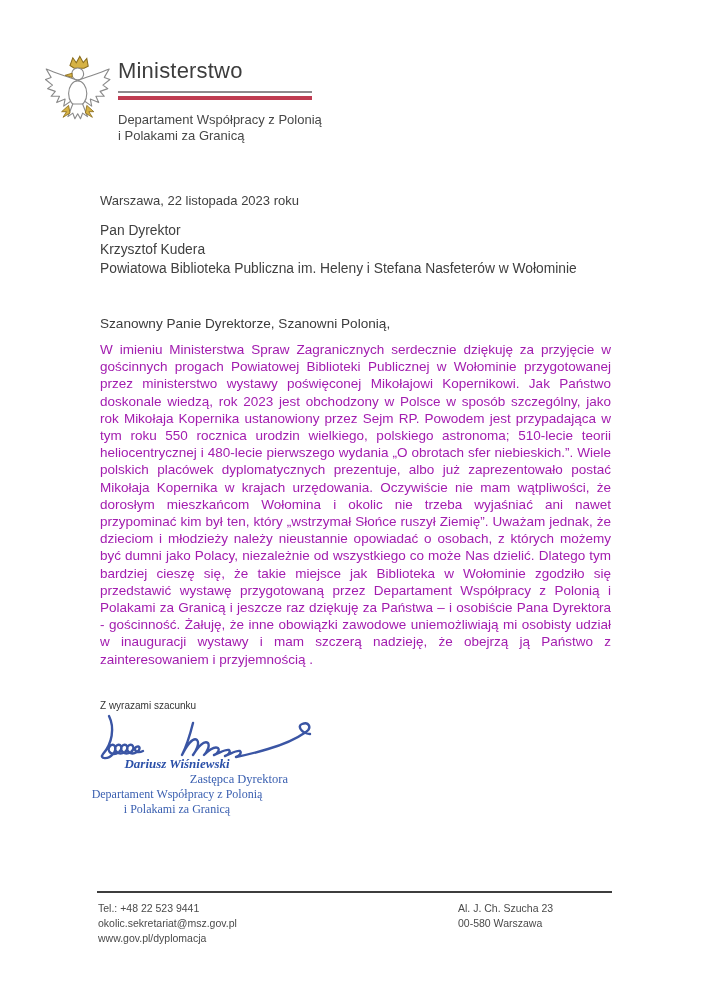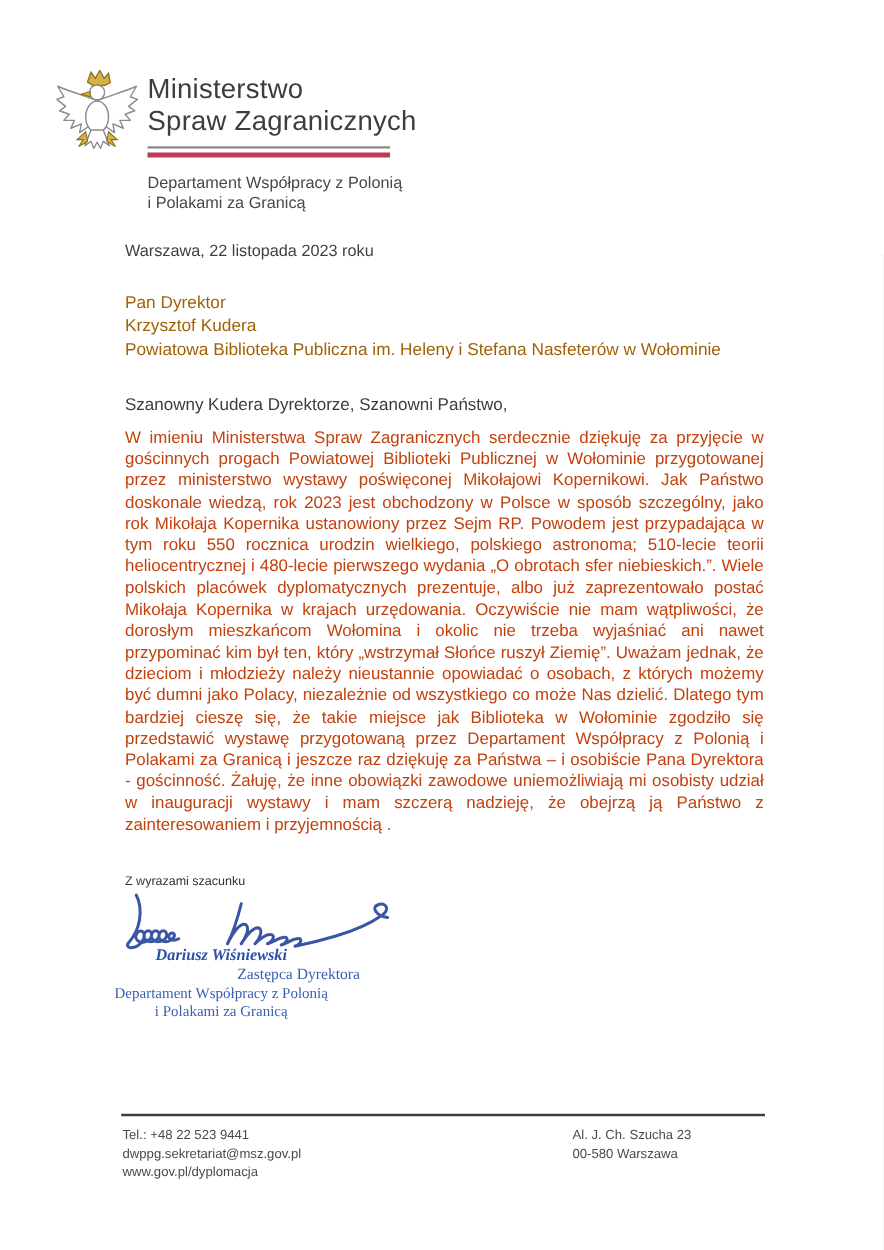--- a/index.html
+++ b/index.html
@@ -22,25 +22,25 @@
   .ministry-line { font-size: 22px; line-height: 26px; color: #3d3d3d; letter-spacing: 0.2px; }
   .flag-divider { width: 194px; margin-top: 7px; }
   .rule-gray { height: 2px; background: #8f8a8d; }
   .rule-gap  { height: 3px; background: #ffffff; }
   .rule-red  { height: 4px; background: #bf3b51; }
   .dept-block { margin-top: 12px; }
   .dept-line { font-size: 13px; line-height: 16px; color: #474747; }
 
   
   .date-line { position: absolute; left: 100px; top: 193px; font-size: 13px; color: #3f3f3f; }
-  .recipient { position: absolute; left: 100px; top: 232px; font-size: 13.8px; line-height: 19px; color: #a16207; }
+  .recipient { position: absolute; left: 100px; top: 221px; font-size: 13.8px; line-height: 19px; color: #404040; }
   .salutation { position: absolute; left: 100px; top: 316px; font-size: 13.6px; color: #3c3c3c; }
   .body-par {
     position: absolute; left: 100px; top: 341px; width: 511px;
-    font-size: 13.5px; line-height: 17.2px; text-align: justify; color: #c2410c;
+    font-size: 13.5px; line-height: 17.2px; text-align: justify; color: #a21caf;
   }
   .closing { position: absolute; left: 100px; top: 700px; font-size: 10px; color: #343434; }
 
   
   .signature-svg { position: absolute; left: 96px; top: 710px; width: 230px; height: 62px; }
   .signatory { position: absolute; left: 66px; top: 756px; width: 222px; text-align: center; font-family: Liberation Serif, serif; }
   .signatory-name  { font-size: 13px; font-weight: bold; font-style: italic; color: #2b50a8; line-height: 16px; }
   .signatory-title { font-size: 12.5px; color: #3a5fb0; line-height: 15px; text-align: right; }
   .signatory-org   { font-size: 12px; color: #3a5fb0; line-height: 14.5px; }
 
@@ -71,42 +71,41 @@
         <path d="M43,26 L33,29 L43,32 Z" fill="#d6b244" stroke="#8a6d1d" stroke-width="1.2"></path>
 
         <path d="M44,70 L37,88 44,83 47,91 51,84 55,91 58,83 65,88 58,70 Z" fill="#ffffff" stroke="#8a8a8a" stroke-width="1.6" stroke-linejoin="round"></path>
 
         <path d="M38,72 L28,81 35,81 30,89 40,83 Z" fill="#d6b244" stroke="#8a6d1d" stroke-width="1.2"></path>
         <path d="M64,72 L74,81 67,81 72,89 62,83 Z" fill="#d6b244" stroke="#8a6d1d" stroke-width="1.2"></path>
       </svg>
     </div>
     <div class="title-block">
       <div class="ministry-line">Ministerstwo</div>
-      <div class="ministry-line">Spraw Zagranicznych</div>
       <div class="flag-divider">
         <div class="rule-gray"></div>
         <div class="rule-gap"></div>
         <div class="rule-red"></div>
       </div>
       <div class="dept-block">
         <div class="dept-line">Departament Współpracy z Polonią</div>
         <div class="dept-line">i Polakami za Granicą</div>
       </div>
     </div>
   </div>
 
   <div class="date-line">Warszawa, 22 listopada 2023 roku</div>
 
   <div class="recipient">
     <div>Pan Dyrektor</div>
     <div>Krzysztof Kudera</div>
     <div>Powiatowa Biblioteka Publiczna im. Heleny i Stefana Nasfeterów w Wołominie</div>
   </div>
 
-  <div class="salutation">Szanowny Kudera Dyrektorze, Szanowni Państwo,</div>
+  <div class="salutation">Szanowny Panie Dyrektorze, Szanowni Polonią,</div>
   <div class="body-par">W imieniu Ministerstwa Spraw Zagranicznych serdecznie dziękuję za przyjęcie w gościnnych progach Powiatowej Biblioteki Publicznej w Wołominie przygotowanej przez ministerstwo wystawy poświęconej Mikołajowi Kopernikowi. Jak Państwo doskonale wiedzą, rok 2023 jest obchodzony w Polsce w sposób szczególny, jako rok Mikołaja Kopernika ustanowiony przez Sejm RP. Powodem jest przypadająca w tym roku 550 rocznica urodzin wielkiego, polskiego astronoma; 510-lecie teorii heliocentrycznej i 480-lecie pierwszego wydania „O obrotach sfer niebieskich.”. Wiele polskich placówek dyplomatycznych prezentuje, albo już zaprezentowało postać Mikołaja Kopernika w krajach urzędowania. Oczywiście nie mam wątpliwości, że dorosłym mieszkańcom Wołomina i okolic nie trzeba wyjaśniać ani nawet przypominać kim był ten, który „wstrzymał Słońce ruszył Ziemię”. Uważam jednak, że dzieciom i młodzieży należy nieustannie opowiadać o osobach, z których możemy być dumni jako Polacy, niezależnie od wszystkiego co może Nas dzielić. Dlatego tym bardziej cieszę się, że takie miejsce jak Biblioteka w Wołominie zgodziło się przedstawić wystawę przygotowaną przez Departament Współpracy z Polonią i Polakami za Granicą i jeszcze raz dziękuję za Państwa – i osobiście Pana Dyrektora - gościnność. Żałuję, że inne obowiązki zawodowe uniemożliwiają mi osobisty udział w inauguracji wystawy i mam szczerą nadzieję, że obejrzą ją Państwo z zainteresowaniem i przyjemnością .</div>
 
   <div class="closing">Z wyrazami szacunku</div>
 
   <svg class="signature-svg" viewBox="0 0 230 62" aria-hidden="true">
     <g fill="none" stroke="#3a55a4" stroke-width="2.4" stroke-linecap="round" stroke-linejoin="round">
       <path d="M13,6 C19,18 16,34 7,44 C3,49 12,50 17,44 C22,38 18,32 14,36 C10,41 16,47 23,42 C28,38 24,32 20,36 C17,40 22,46 29,42 C34,38 30,32 26,36 C23,40 28,46 35,42 C40,38 36,32 32,36 C29,40 34,46 41,42 C45,39 44,35 40,37 C37,40 41,44 47,41"></path>
       <path d="M97,13 C94,25 90,37 86,45 C91,35 97,27 101,30 C104,33 100,41 97,45 C102,37 108,30 112,33 C114,36 111,42 108,45 C113,40 118,36 122,38 C124,40 121,44 118,45 C124,43 129,39 133,40 C135,42 132,45 129,46 C135,44 140,40 144,41 C146,43 143,46 140,47 C150,45 162,42 172,39 C186,35 200,29 210,22 C216,18 213,11 206,14 C201,16 205,23 214,24"></path>
     </g>
   </svg>
@@ -114,21 +113,21 @@
   <div class="signatory">
     <div class="signatory-name">Dariusz Wiśniewski</div>
     <div class="signatory-title">Zastępca Dyrektora</div>
     <div class="signatory-org">Departament Współpracy z Polonią</div>
     <div class="signatory-org">i Polakami za Granicą</div>
   </div>
 
   <div class="footer-rule"></div>
   <div class="footer-left">
     <div>Tel.: +48 22 523 9441</div>
-    <div>dwppg.sekretariat@msz.gov.pl</div>
+    <div>okolic.sekretariat@msz.gov.pl</div>
     <div>www.gov.pl/dyplomacja</div>
   </div>
   <div class="footer-right">
     <div>Al. J. Ch. Szucha 23</div>
     <div>00-580 Warszawa</div>
   </div>
 
 </div>
 
 </body></html>

